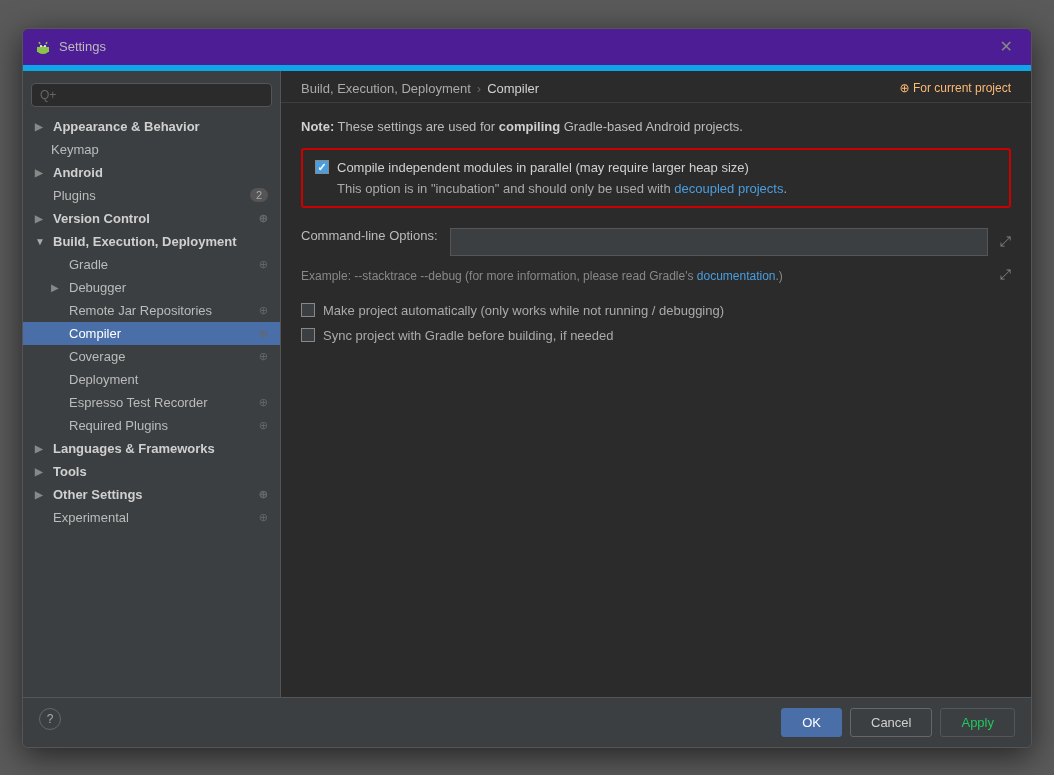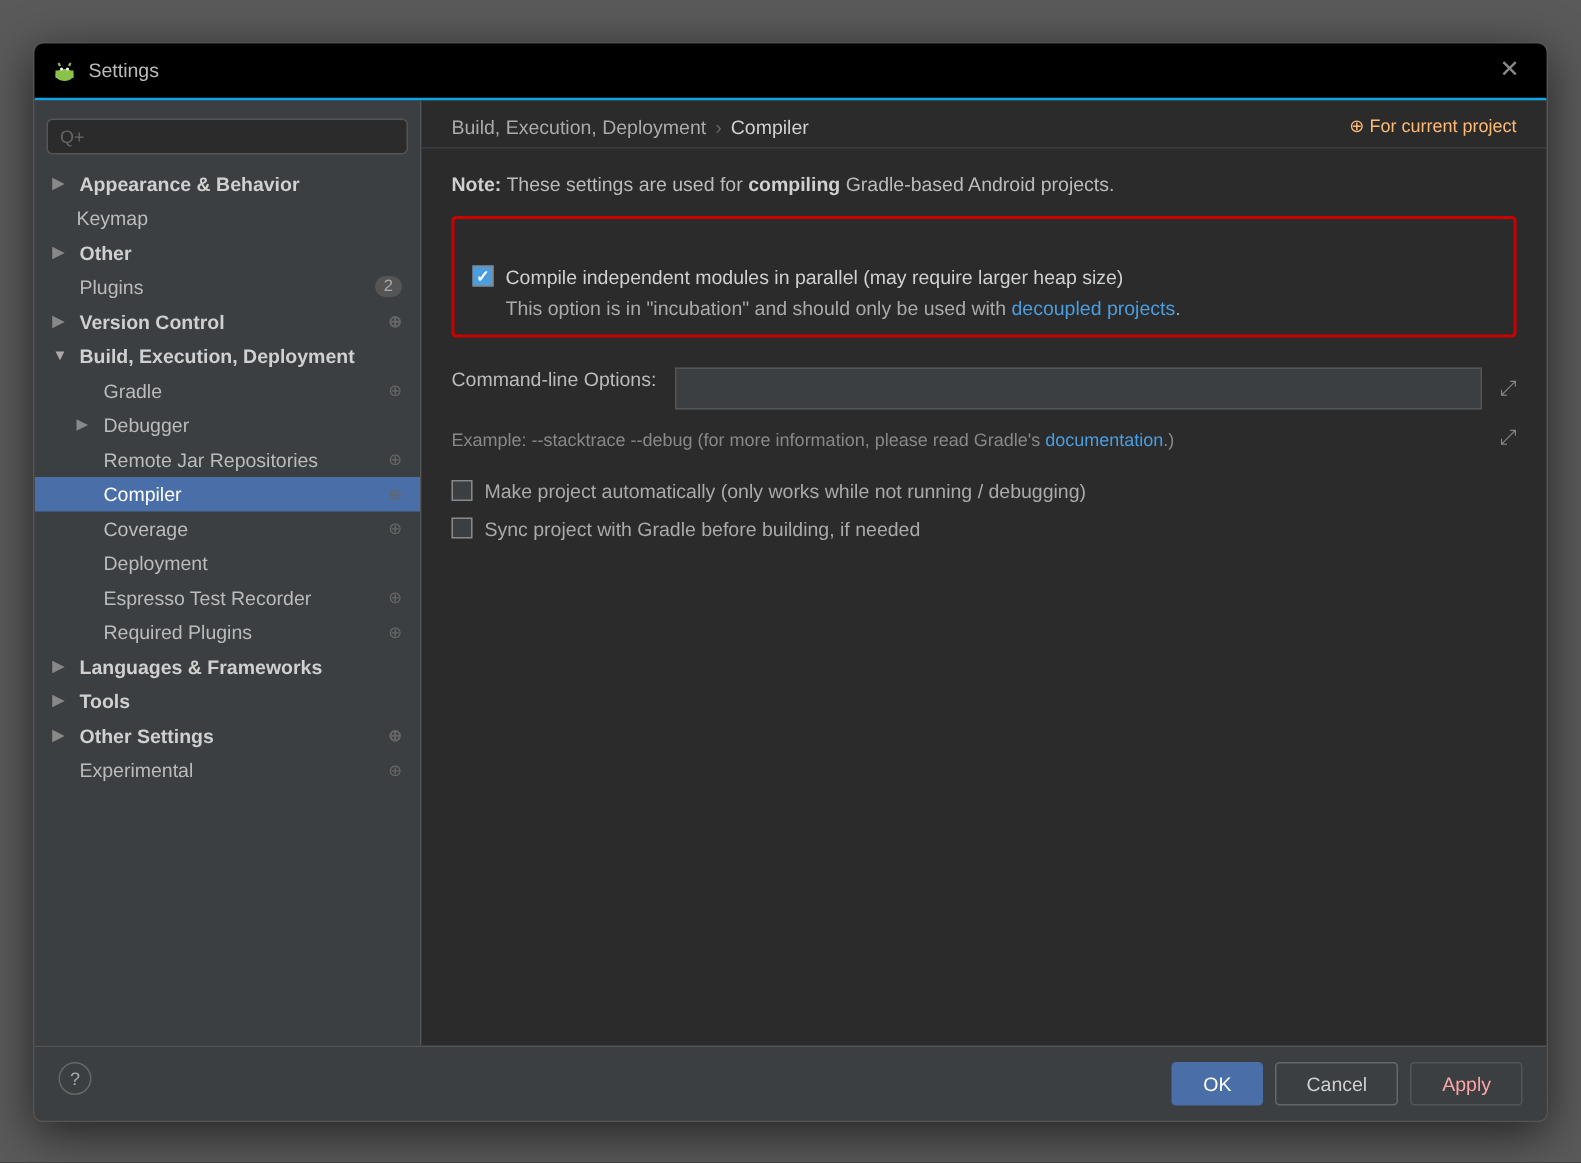--- a/index.html
+++ b/index.html
@@ -21,22 +21,22 @@
       border-radius: 6px;
       display: flex;
       flex-direction: column;
       box-shadow: 0 8px 32px rgba(0,0,0,0.6);
     }
     .titlebar {
       display: flex;
       align-items: center;
       justify-content: space-between;
       padding: 8px 12px;
-      background: #000000;
-      border-bottom: 2px solid #0ea5e9;
+      background: #4c1d95;
+      border-bottom: 6px solid #0ea5e9;
       border-radius: 6px 6px 0 0;
     }
     .titlebar-left {
       display: flex;
       align-items: center;
       gap: 8px;
     }
     .title-icon {
       width: 16px;
       height: 16px;
@@ -158,21 +158,20 @@
       margin-bottom: 20px;
       background: #2b2b2b;
     }
     .red-box-line1 {
       display: flex;
       align-items: center;
       gap: 8px;
       color: #d0d0d0;
       font-size: 13px;
       margin-bottom: 6px;
-      margin-top: 21px;
     }
     .red-box-line2 {
       color: #aaa;
       font-size: 13px;
       padding-left: 22px;
     }
     .red-box-line2 a { color: #4A9EE0; text-decoration: none; }
     .checkbox {
       width: 14px;
       height: 14px;
@@ -258,21 +257,21 @@
       color: #fff;
       border-color: #4A6FA8;
     }
     .btn-cancel {
       background: #3c3f41;
       color: #d0d0d0;
       border-color: #666;
     }
     .btn-apply {
       background: #3c3f41;
-      color: #fca5a5;
+      color: #22c55e;
       border-color: #555;
     }
     .help-btn {
       width: 22px;
       height: 22px;
       border-radius: 50%;
       border: 1px solid #666;
       background: #3c3f41;
       color: #aaa;
       font-size: 12px;
@@ -314,21 +313,21 @@
         <span class="arrow">▶</span>
         <span>Appearance &amp; Behavior</span>
       </div>
 
       <div class="nav-item nav-child">
         <span>Keymap</span>
       </div>
 
       <div class="nav-item parent">
         <span class="arrow">▶</span>
-        <span>Other</span>
+        <span>Android</span>
       </div>
 
       <div class="nav-item">
         <span style="width:12px"></span>
         <span>Plugins</span>
         <span class="nav-badge">2</span>
       </div>
 
       <div class="nav-item parent">
         <span class="arrow">▶</span>

